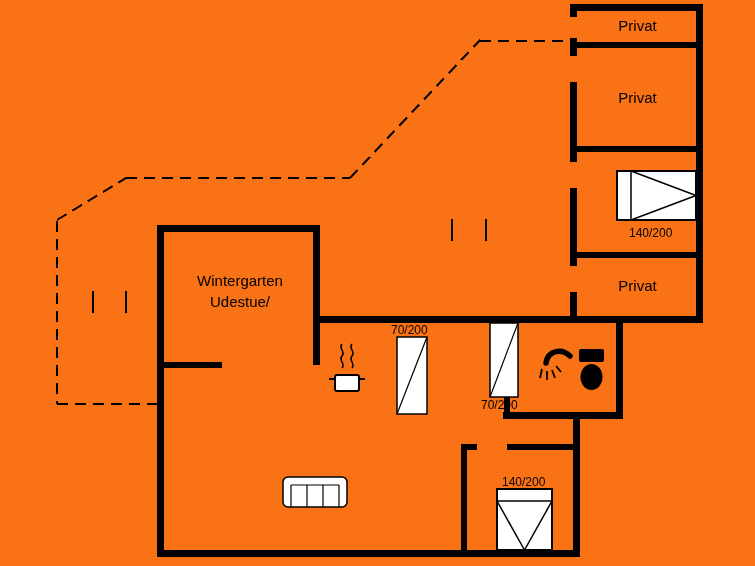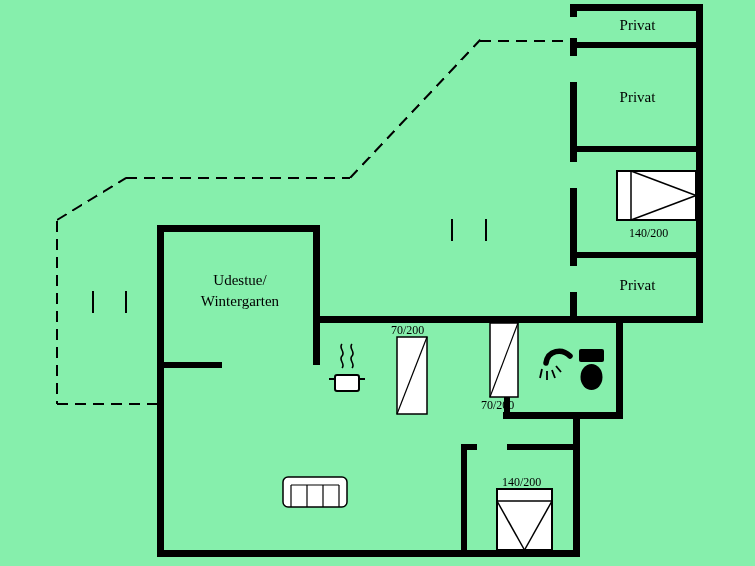--- a/index.html
+++ b/index.html
@@ -1,20 +1,20 @@
 <!DOCTYPE html>
 <html><head>
 <meta charset="utf-8">
 <style>
   html,body{margin:0;padding:0;background:#ffffff;}
   #plan{
     position:relative;
     width:755px;height:566px;
-    background:#86efac;
-    font-family:Liberation Serif, serif;
+    background:#f97316;
+    font-family:Liberation Sans, sans-serif;
     overflow:hidden;
   }
   .wall{position:absolute;background:#000000;}
   .tick{position:absolute;width:2px;height:22px;background:#000000;}
   .dash-h{position:absolute;height:2px;
     background:repeating-linear-gradient(90deg,#000 0 11px,transparent 11px 18px);}
   .dash-v{position:absolute;width:2px;
     background:repeating-linear-gradient(180deg,#000 0 11px,transparent 11px 18px);}
   .dash-diag{position:absolute;height:2px;transform-origin:0 50%;
     background:repeating-linear-gradient(90deg,#000 0 11px,transparent 11px 18px);}
@@ -61,22 +61,22 @@
 
   <div class="tick" style="left:451px;top:219px"></div>
   <div class="tick" style="left:485px;top:219px"></div>
   <div class="tick" style="left:92px;top:291px"></div>
   <div class="tick" style="left:125px;top:291px"></div>
 
   <div class="room-label" style="left:600px;top:17px;width:75px">Privat</div>
   <div class="room-label" style="left:600px;top:89px;width:75px">Privat</div>
   <div class="room-label" style="left:600px;top:277px;width:75px">Privat</div>
   <div class="room-label" style="left:163px;top:270px;width:154px;line-height:21px">
+    <span style="display:block">Wintergarten</span>
     <span style="display:block">Udestue/</span>
-    <span style="display:block">Wintergarten</span>
   </div>
 
   <div class="dim-label" style="left:629px;top:226px;width:56px">140/200</div>
   <div class="dim-label" style="left:391px;top:323px;width:46px">70/200</div>
   <div class="dim-label" style="left:481px;top:398px;width:46px">70/200</div>
   <div class="dim-label" style="left:502px;top:475px;width:50px">140/200</div>
 
   <svg class="icon" style="left:616px;top:170px" width="82" height="52" viewBox="0 0 82 52">
     <rect x="1" y="1" width="79" height="49" fill="#fff" stroke="#000" stroke-width="2"></rect>
     <line x1="15" y1="1" x2="15" y2="50" stroke="#000" stroke-width="1.5"></line>

